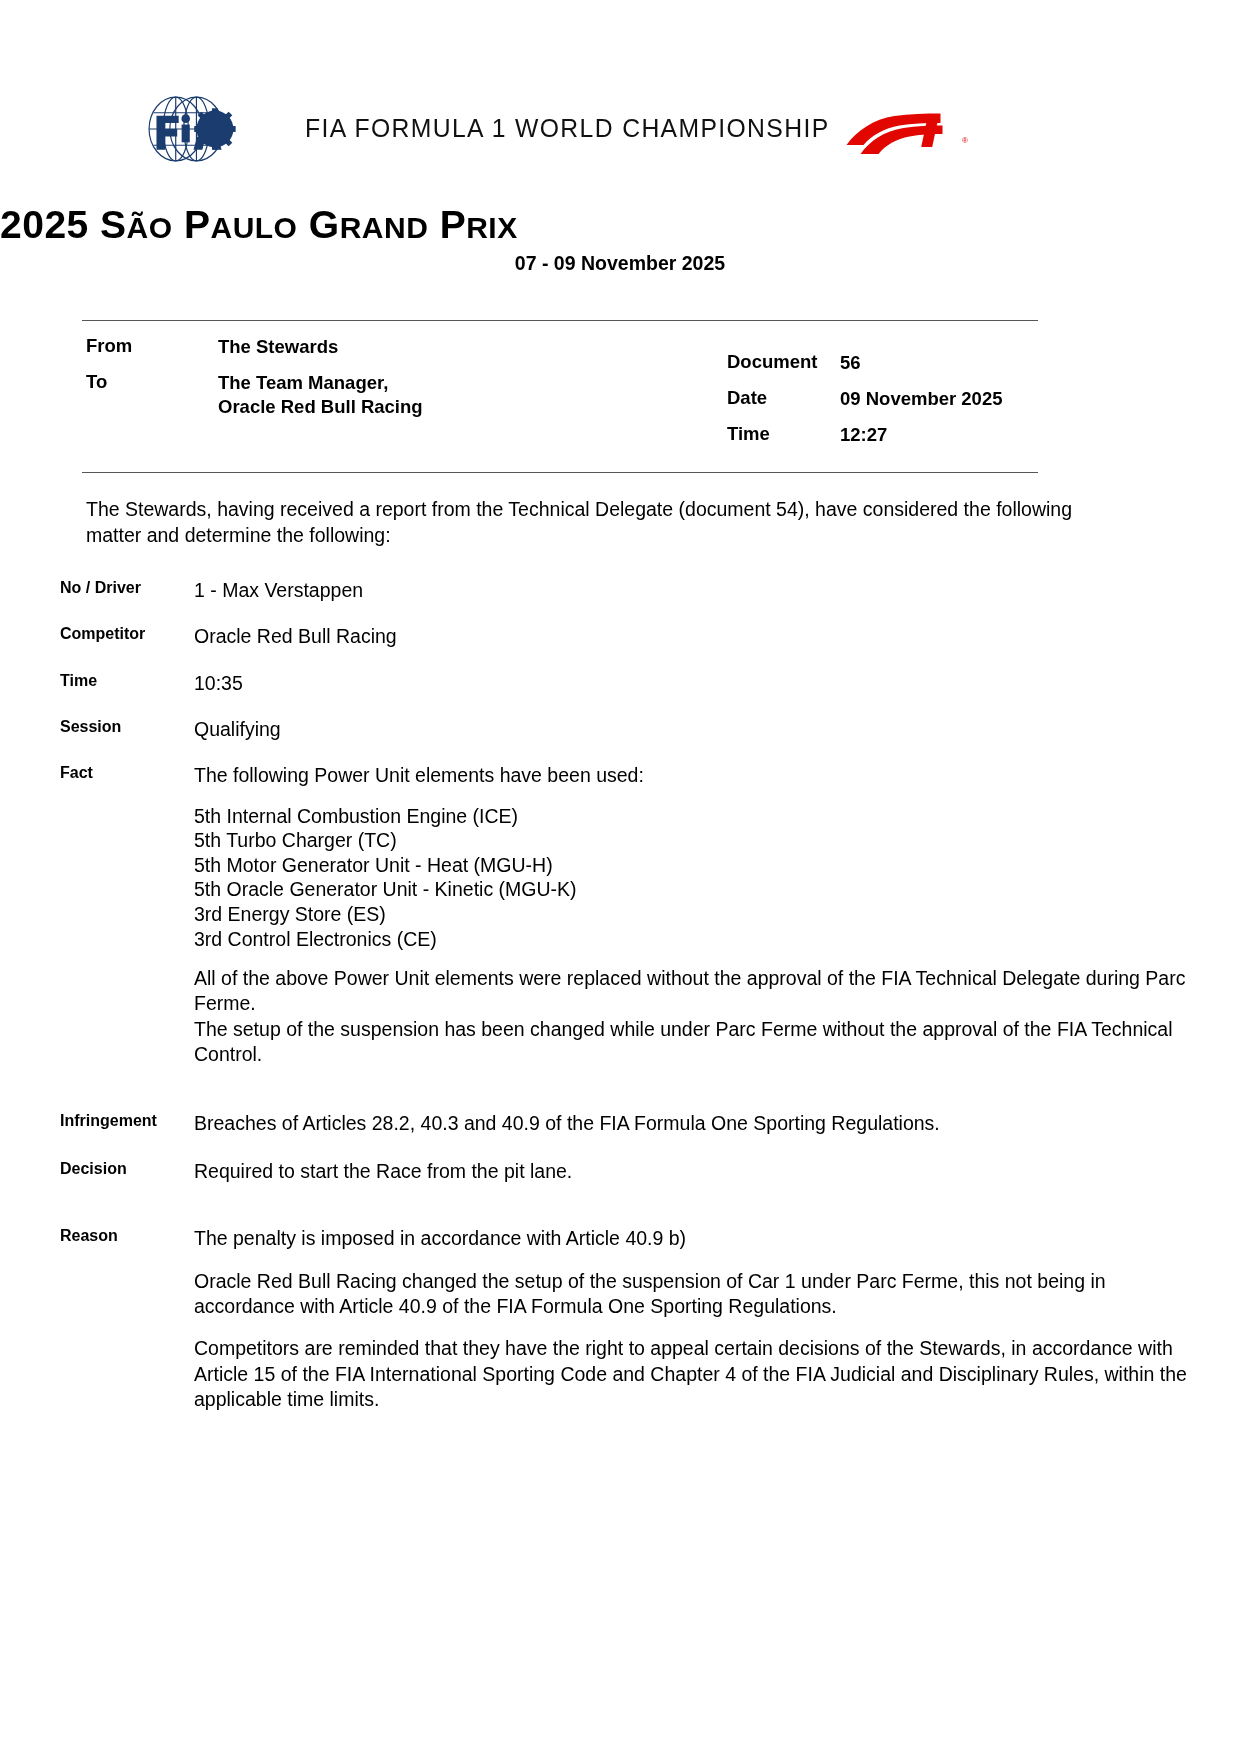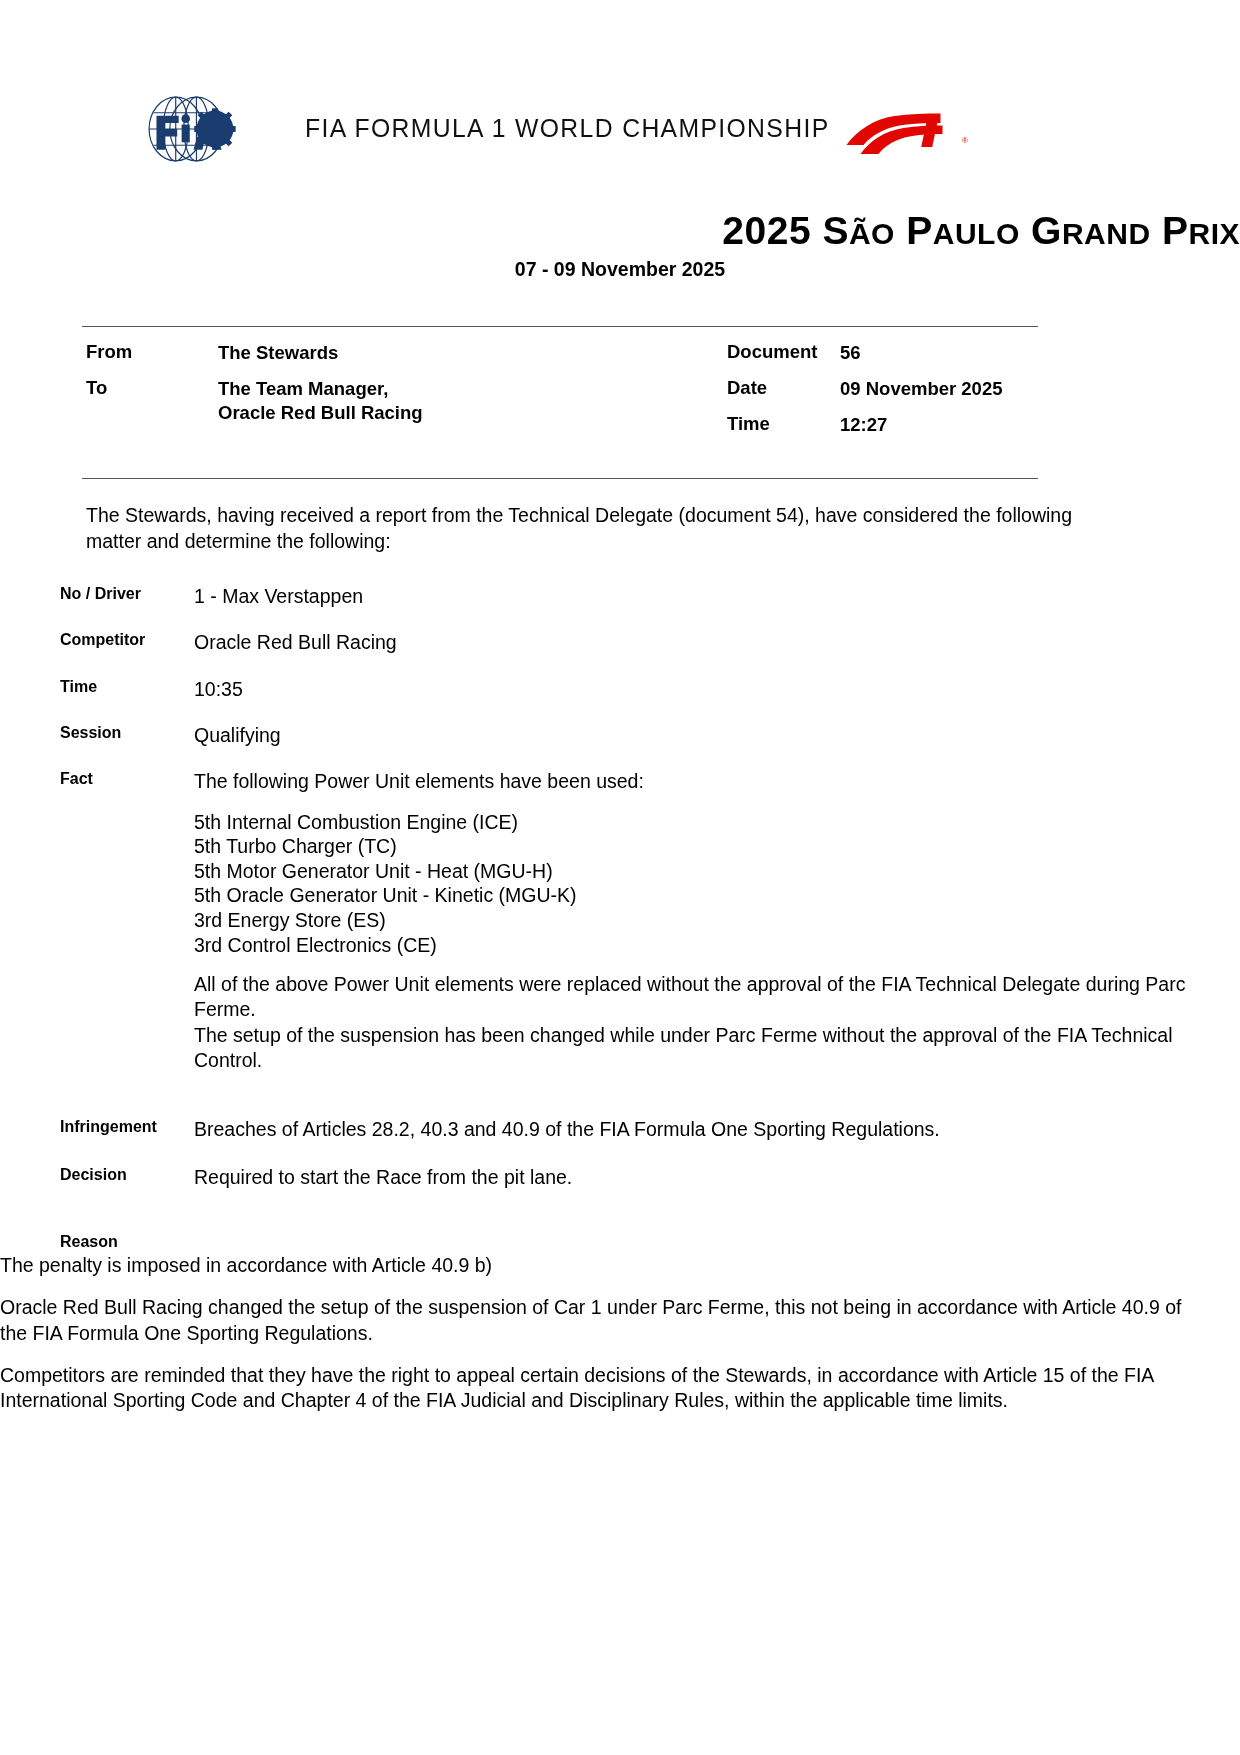--- a/index.html
+++ b/index.html
@@ -59,25 +59,25 @@
   .f1-reg {
     position: absolute;
     left: 962px;
     top: 44px;
     font-size: 8px;
     color: #e10600;
   }
 
   
   .event-title {
-    text-align: right;
+    text-align: left;
     font-size: 39px;
     font-weight: bold;
     letter-spacing: 0.5px;
-    margin-top: 6px;
+    margin-top: 0;
     line-height: 1.06;
     white-space: nowrap;
   }
   .event-title .sc {
     font-size: 30px;
   }
   .event-dates {
     text-align: center;
     font-size: 19.5px;
     font-weight: bold;
@@ -95,21 +95,21 @@
   .rule-top { margin-top: 45px; }
   .rule-bottom { margin-top: 27px; }
 
   
   .meta {
     position: relative;
     height: 110px;
     margin-top: 14px;
   }
   .meta-left { position: absolute; left: 0; top: 0; width: 620px; }
-  .meta-right { position: absolute; left: 645px; top: 0; width: 395px; }
+  .meta-right { position: absolute; left: 645px; top: 16px; width: 395px; }
   .meta-row {
     display: flex;
     margin-bottom: 12px;
   }
   .meta-row .k {
     font-weight: bold;
     font-size: 18.5px;
     width: 132px;
     flex: none;
     padding-left: 86px;
@@ -161,21 +161,21 @@
     margin-top: 15px;
     line-height: 1.26;
   }
   .pu-list div { white-space: nowrap; }
   .para { margin-top: 15px; }
   .para.tight { margin-top: 0; }
 
   .row.infringement { margin-top: 44px; margin-bottom: 22px; }
   .row.infringement .k { width: 134px; }
   .row.decision { margin-bottom: 0; }
-  .row.reason { margin-top: 42px; flex-direction: column; }
+  .row.reason { margin-top: 42px; }
   .reason-body p { margin: 0; }
   .reason-body p + p { margin-top: 17px; }
 </style>
 </head>
 <body>
 
 <div class="page">
 
   <div class="masthead">
 

